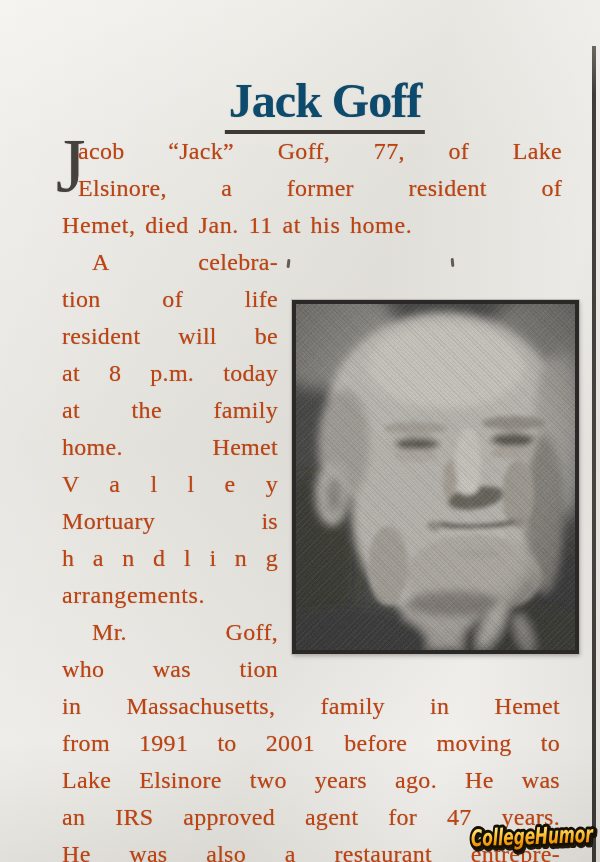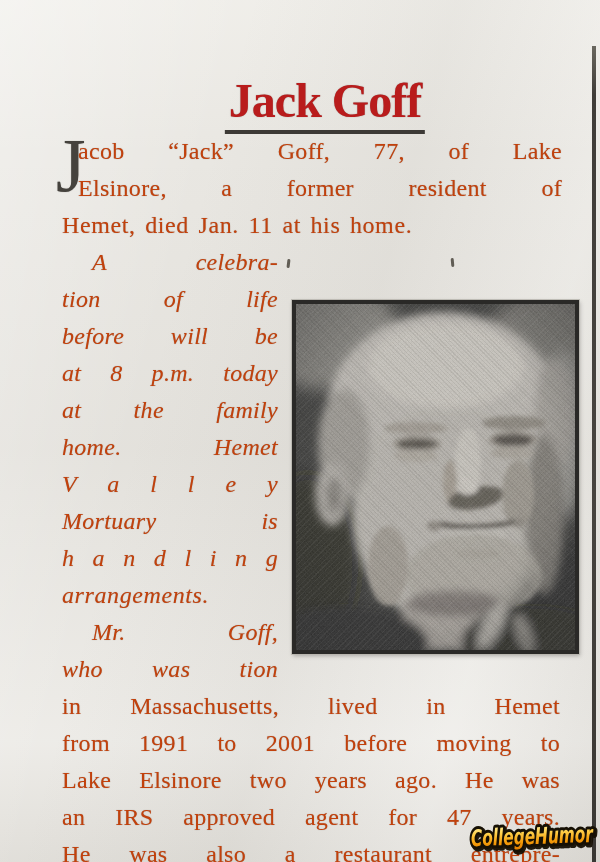--- a/index.html
+++ b/index.html
@@ -9,36 +9,36 @@
     font-family:"Liberation Serif","DejaVu Serif",serif;
   }
   .paper-texture {
     position:absolute; inset:0; pointer-events:none;
     background:
       linear-gradient(105deg, rgba(255,255,255,0.35) 0%, rgba(255,255,255,0) 30%, rgba(120,115,105,0.06) 55%, rgba(255,255,255,0.18) 78%, rgba(110,105,95,0.08) 100%),
       linear-gradient(180deg, rgba(250,249,245,0.4) 0%, rgba(255,255,255,0) 18%, rgba(125,120,110,0.05) 52%, rgba(255,255,255,0.2) 86%, rgba(115,110,100,0.07) 100%);
   }
   .headline {
     position:absolute; top:44px; left:50%; margin-left:25px; transform:translateX(-50%);
-    font-size:48px; font-weight:bold; letter-spacing:-1px; color:#b91c1c;
+    font-size:48px; font-weight:bold; letter-spacing:-1px; color:#0c4a6e;
     line-height:1.05; padding:0 4px 3px 4px; border-bottom:4px solid #3d3a36;
     white-space:nowrap; text-shadow:0 0 1px rgba(61,58,54,0.5);
   }
   .dropcap {
     position:absolute; left:56px; top:136px; font-size:76px; line-height:0.78;
     color:#45423d; text-shadow:0 0 1px rgba(70,66,61,0.5);
   }
   .line {
     position:absolute; color:#c2410c; font-size:24px; line-height:37px;
     letter-spacing:0.3px; text-align:justify; text-align-last:justify;
     text-shadow:0 0 1px rgba(78,74,68,0.45); white-space:normal;
   }
   .p1   { left:78px; width:484px; }
   .full { left:62px; width:498px; }
-  .col  { left:62px; width:216px;font-style:italic; }
+  .col  { left:62px; width:216px; }
   .noJust { text-align:center; text-align-last:left; word-spacing:3px; letter-spacing:0.6px; }
   .indent { text-indent:30px; }
   .photo-frame {
     position:absolute; left:292px; top:300px; width:279px; height:346px;
     border:4px solid #2a2927; box-shadow:0 0 0 1px rgba(185,182,175,0.85), 1px 2px 4px rgba(60,58,54,0.35);
     background:#262624;
   }
   .photo-frame svg { display:block; width:100%; height:100%; }
   .halftone {
     position:absolute; inset:0; pointer-events:none; opacity:0.75;
@@ -65,32 +65,32 @@
   <h1 class="headline">Jack Goff</h1>
 
   <div class="dropcap">J</div>
 
   <div class="line p1" style="top:133px">acob “Jack” Goff, 77, of Lake</div>
   <div class="line p1" style="top:170px">Elsinore, a former resident of</div>
   <div class="line full noJust" style="top:207px">Hemet, died Jan. 11 at his home.</div>
 
   <div class="line col indent" style="top:244px">A celebra-</div>
   <div class="line col" style="top:281px">tion of life</div>
-  <div class="line col" style="top:318px">before will be</div>
+  <div class="line col" style="top:318px">resident will be</div>
   <div class="line col" style="top:355px">at 8 p.m. today</div>
   <div class="line col" style="top:392px">at the family</div>
   <div class="line col" style="top:466px">V a l l e y</div>
   <div class="line col" style="top:429px">home. Hemet</div>
   <div class="line col" style="top:540px">h a n d l i n g</div>
   <div class="line col" style="top:503px">Mortuary is</div>
   <div class="line col indent" style="top:614px">Mr. Goff,</div>
   <div class="line col noJust" style="top:577px">arrangements.</div>
   <div class="line col" style="top:651px">who was tion</div>
 
-  <div class="line full" style="top:688px">in Massachusetts, lived in Hemet</div>
+  <div class="line full" style="top:688px">in Massachusetts, family in Hemet</div>
   <div class="line full" style="top:725px">from 1991 to 2001 before moving to</div>
   <div class="line full" style="top:762px">Lake Elsinore two years ago. He was</div>
   <div class="line full" style="top:799px">an IRS approved agent for 47 years.</div>
   <div class="line full" style="top:836px">He was also a restaurant entrepre-</div>
 
   <div class="photo-frame" role="img" aria-label="black-and-white newsprint halftone portrait of an elderly bald man">
     <svg viewBox="0 0 279 346" preserveAspectRatio="none">
       <defs>
         <radialGradient id="vig" cx="50%" cy="45%" r="75%">
           <stop offset="55%" stop-color="#000000" stop-opacity="0"></stop>

